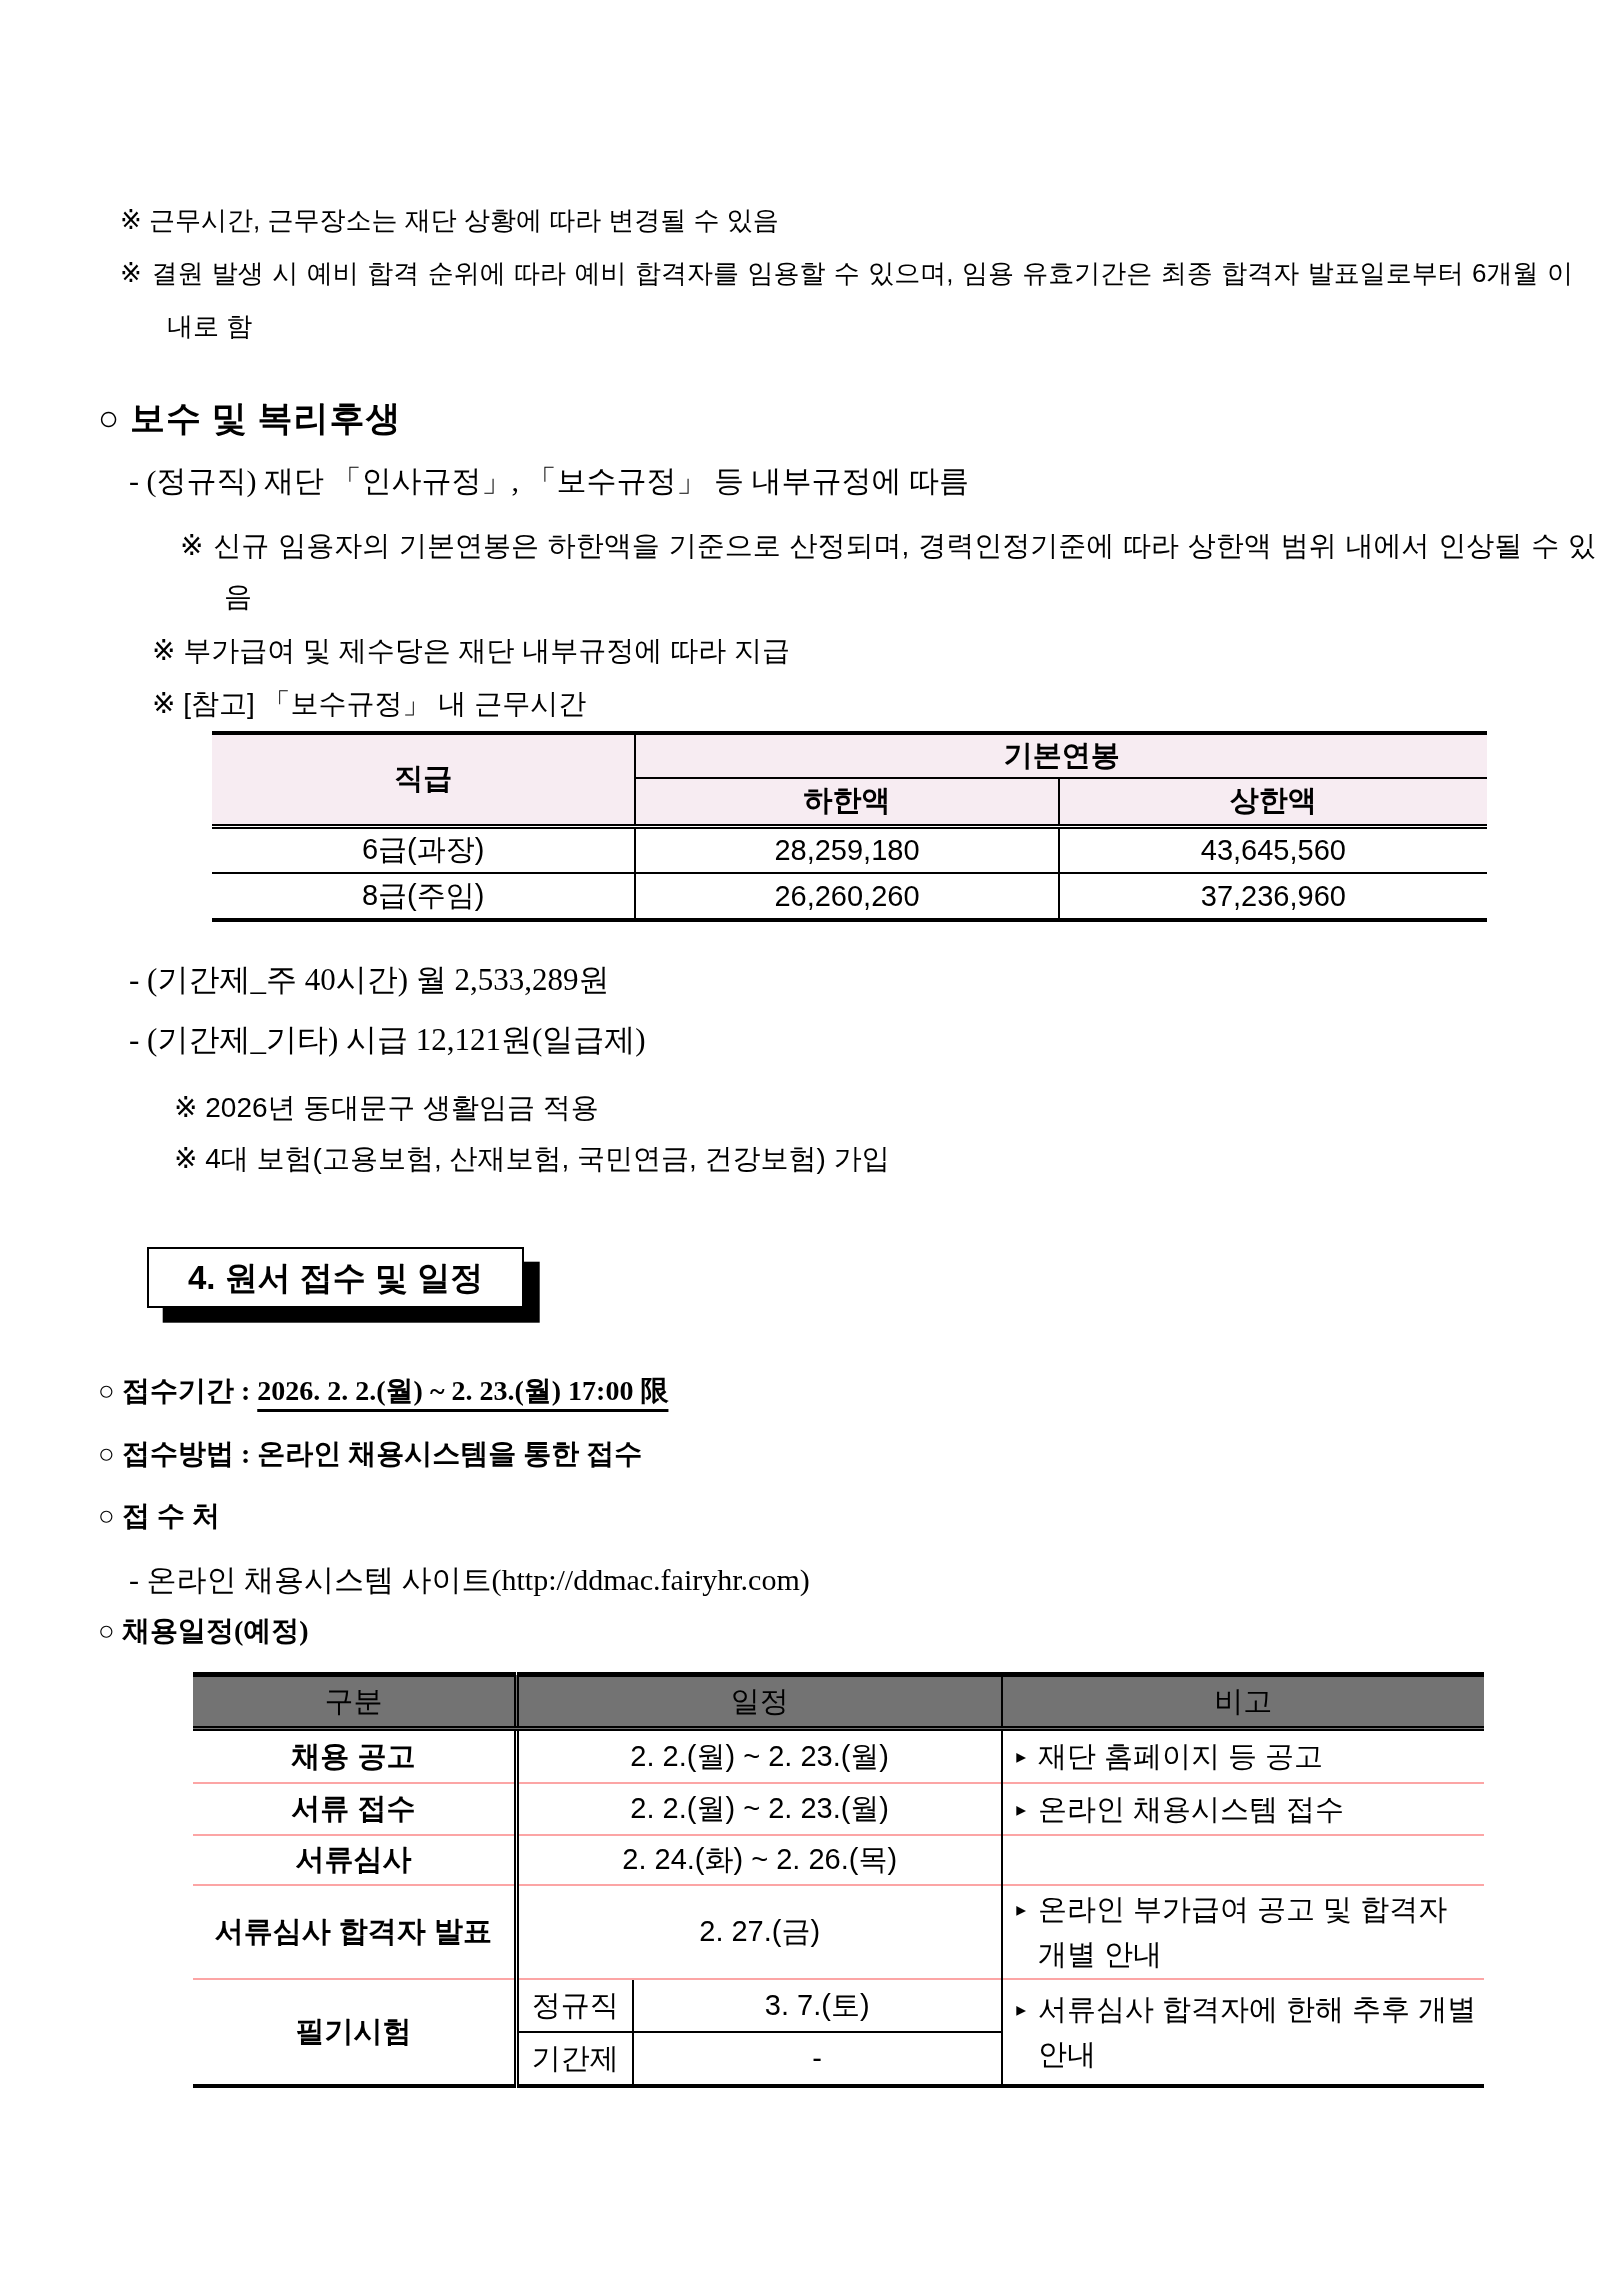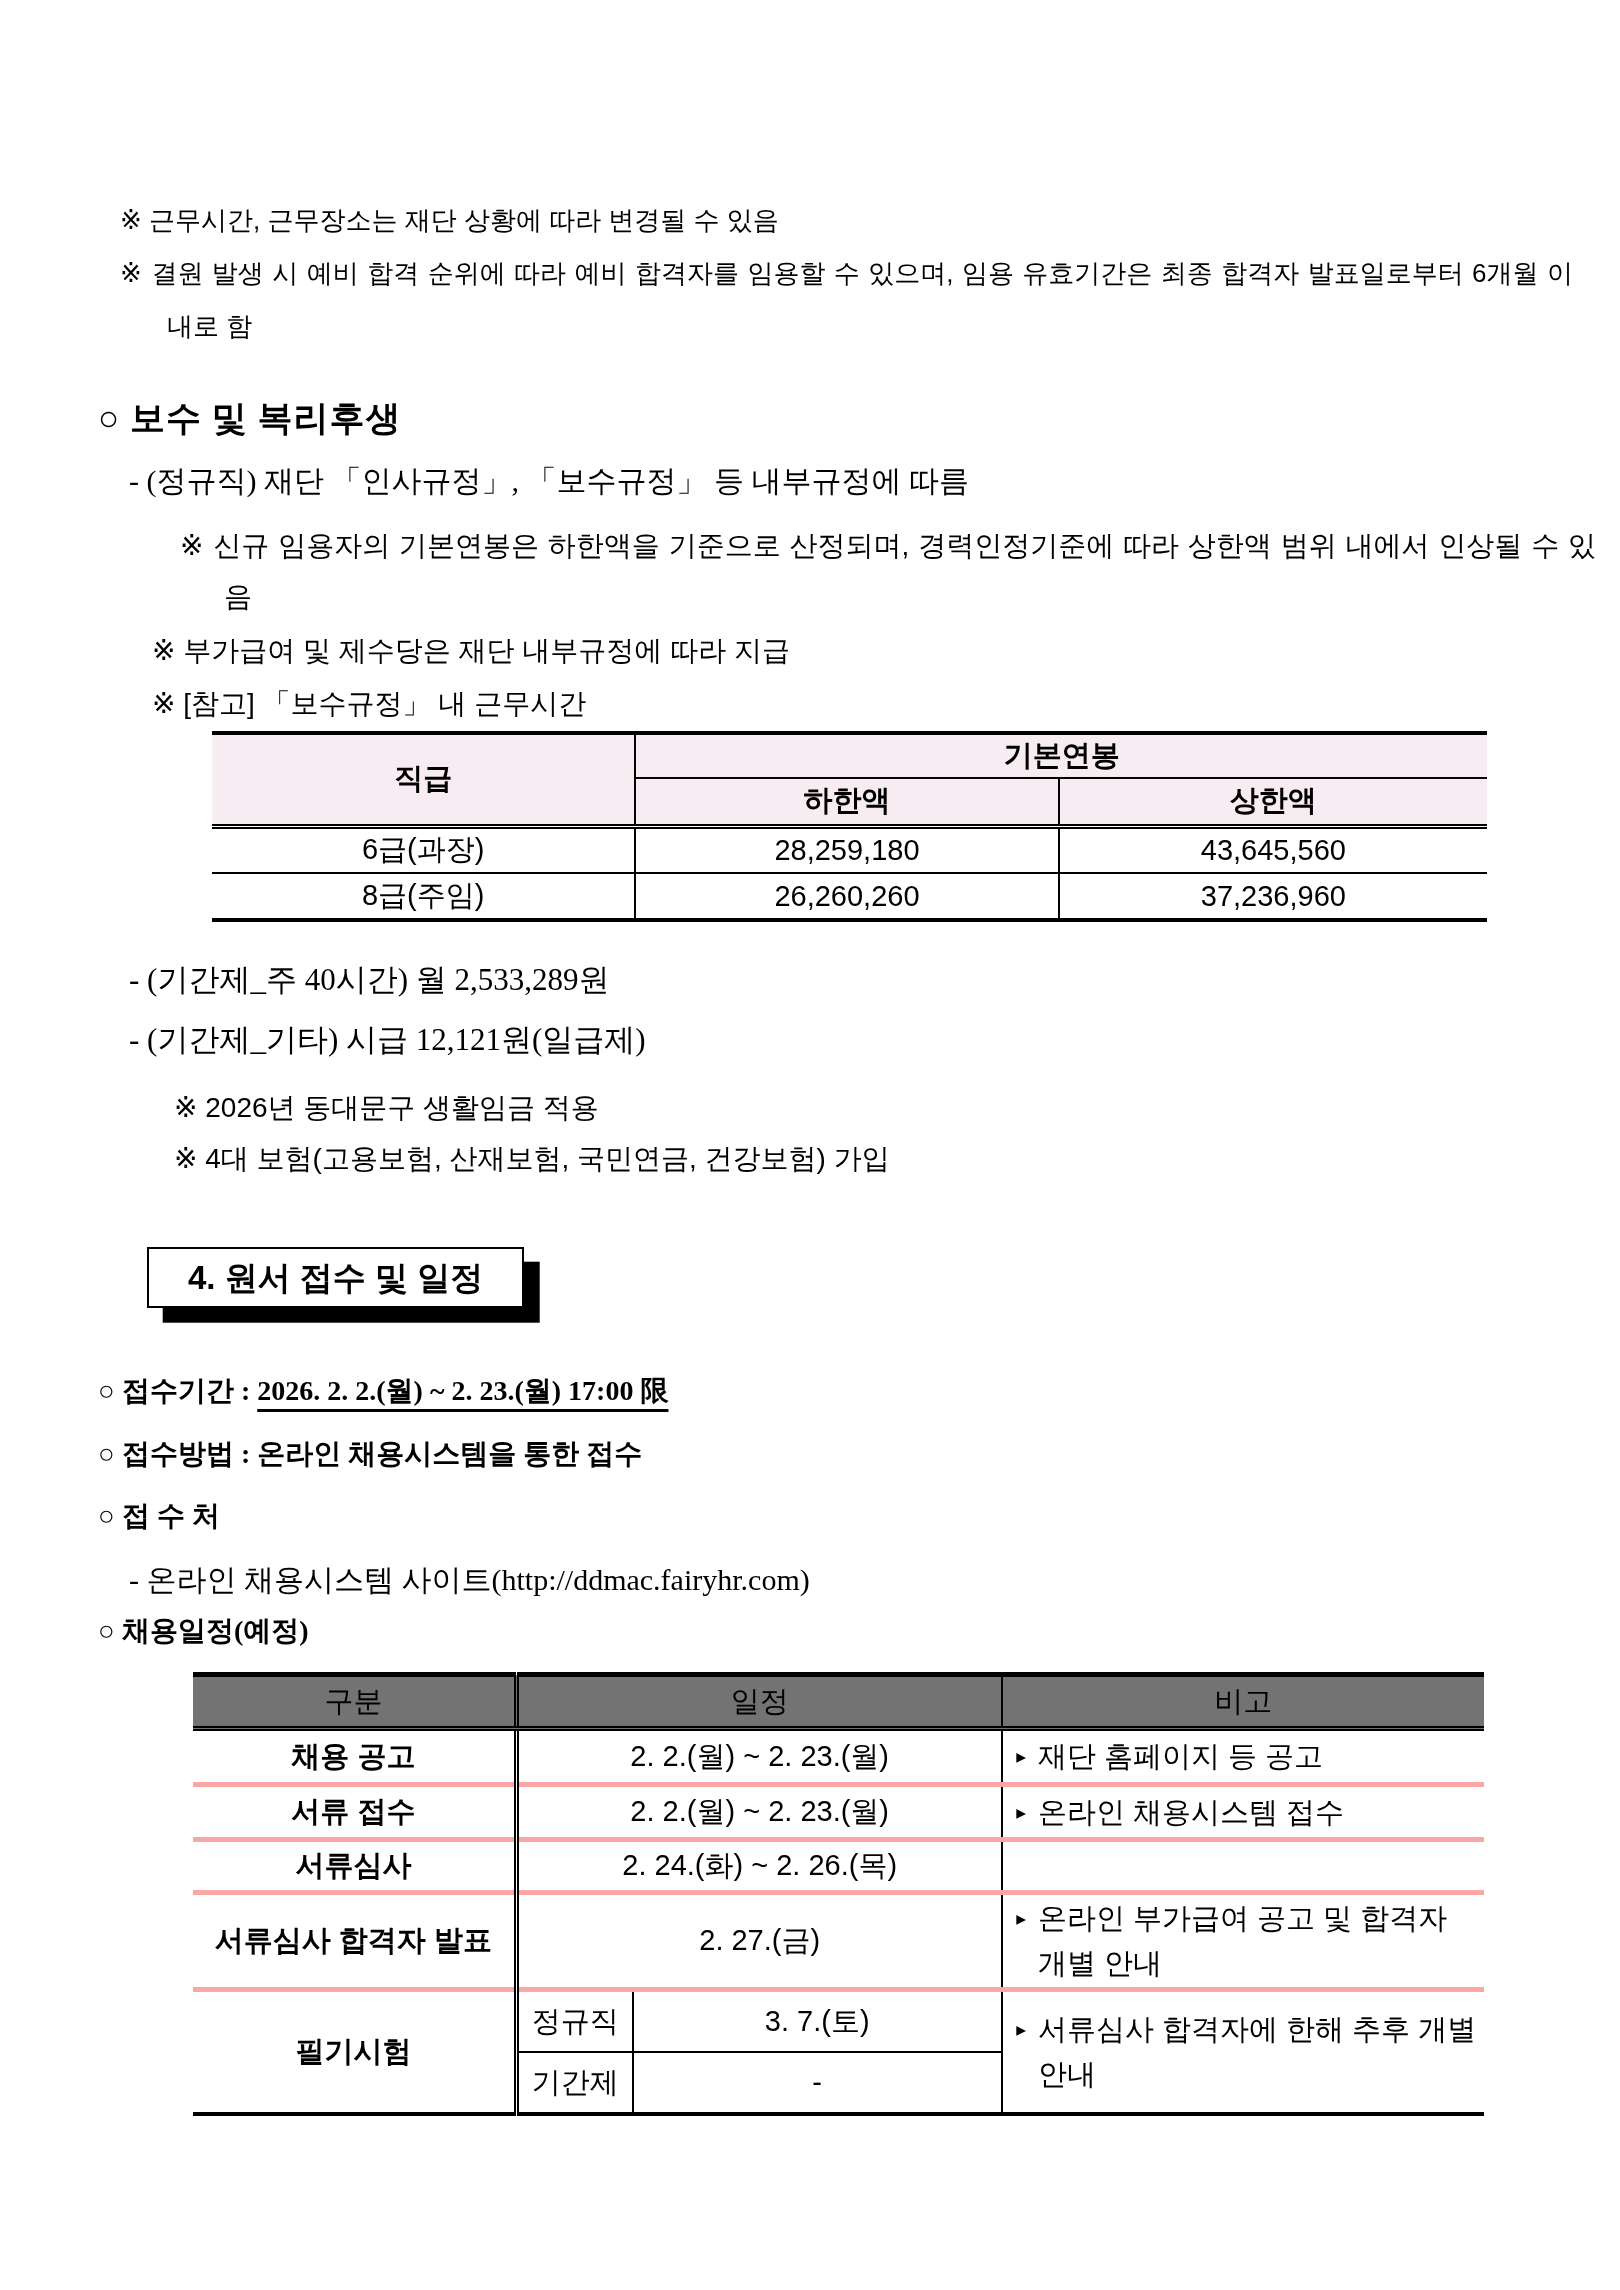--- a/index.html
+++ b/index.html
@@ -88,21 +88,21 @@
     table-layout: fixed;
     width: 1291px;
     border-top: 5.9px solid #000;
     border-bottom: 4.9px solid #000;
     font-family: "Liberation Sans", "DejaVu Sans", sans-serif;
     font-size: 29px;
   }
   .t2 td {
     vertical-align: middle;
     padding: 0;
-    border-top: 5px solid #fca5a5;
+    border-top: 2px solid #fca5a5;
   }
   .t2 td.c2 { border-left: 5.9px double #000; text-align: center; }
   .t2 td.c3 { border-left: 2px solid #000; text-align: left; }
   .t2 td.c1 { text-align: center; }
   .t2 tr.hd td {
     background: #737373;
     font-weight: normal;
     border-top: none;
     border-bottom: 5.9px double #000;
     height: 49px;
@@ -121,21 +121,21 @@
     padding-right: 7.8px;
     line-height: 45px;
   }
   .t2 .mk { font-size: 19.6px; line-height: 45px; }
   .subgrid {
     display: grid;
     grid-template-columns: 113px auto;
     width: 100%;
   }
   .subgrid .cell {
-    height: 59px;
+    height: 51px;
     display: flex;
     align-items: center;
     justify-content: center;
   }
   .subgrid .val { border-left: 2px solid #000; }
   .subgrid .row2 { border-top: 2px solid #000; }
 </style>
 </head>
 <body>
 

